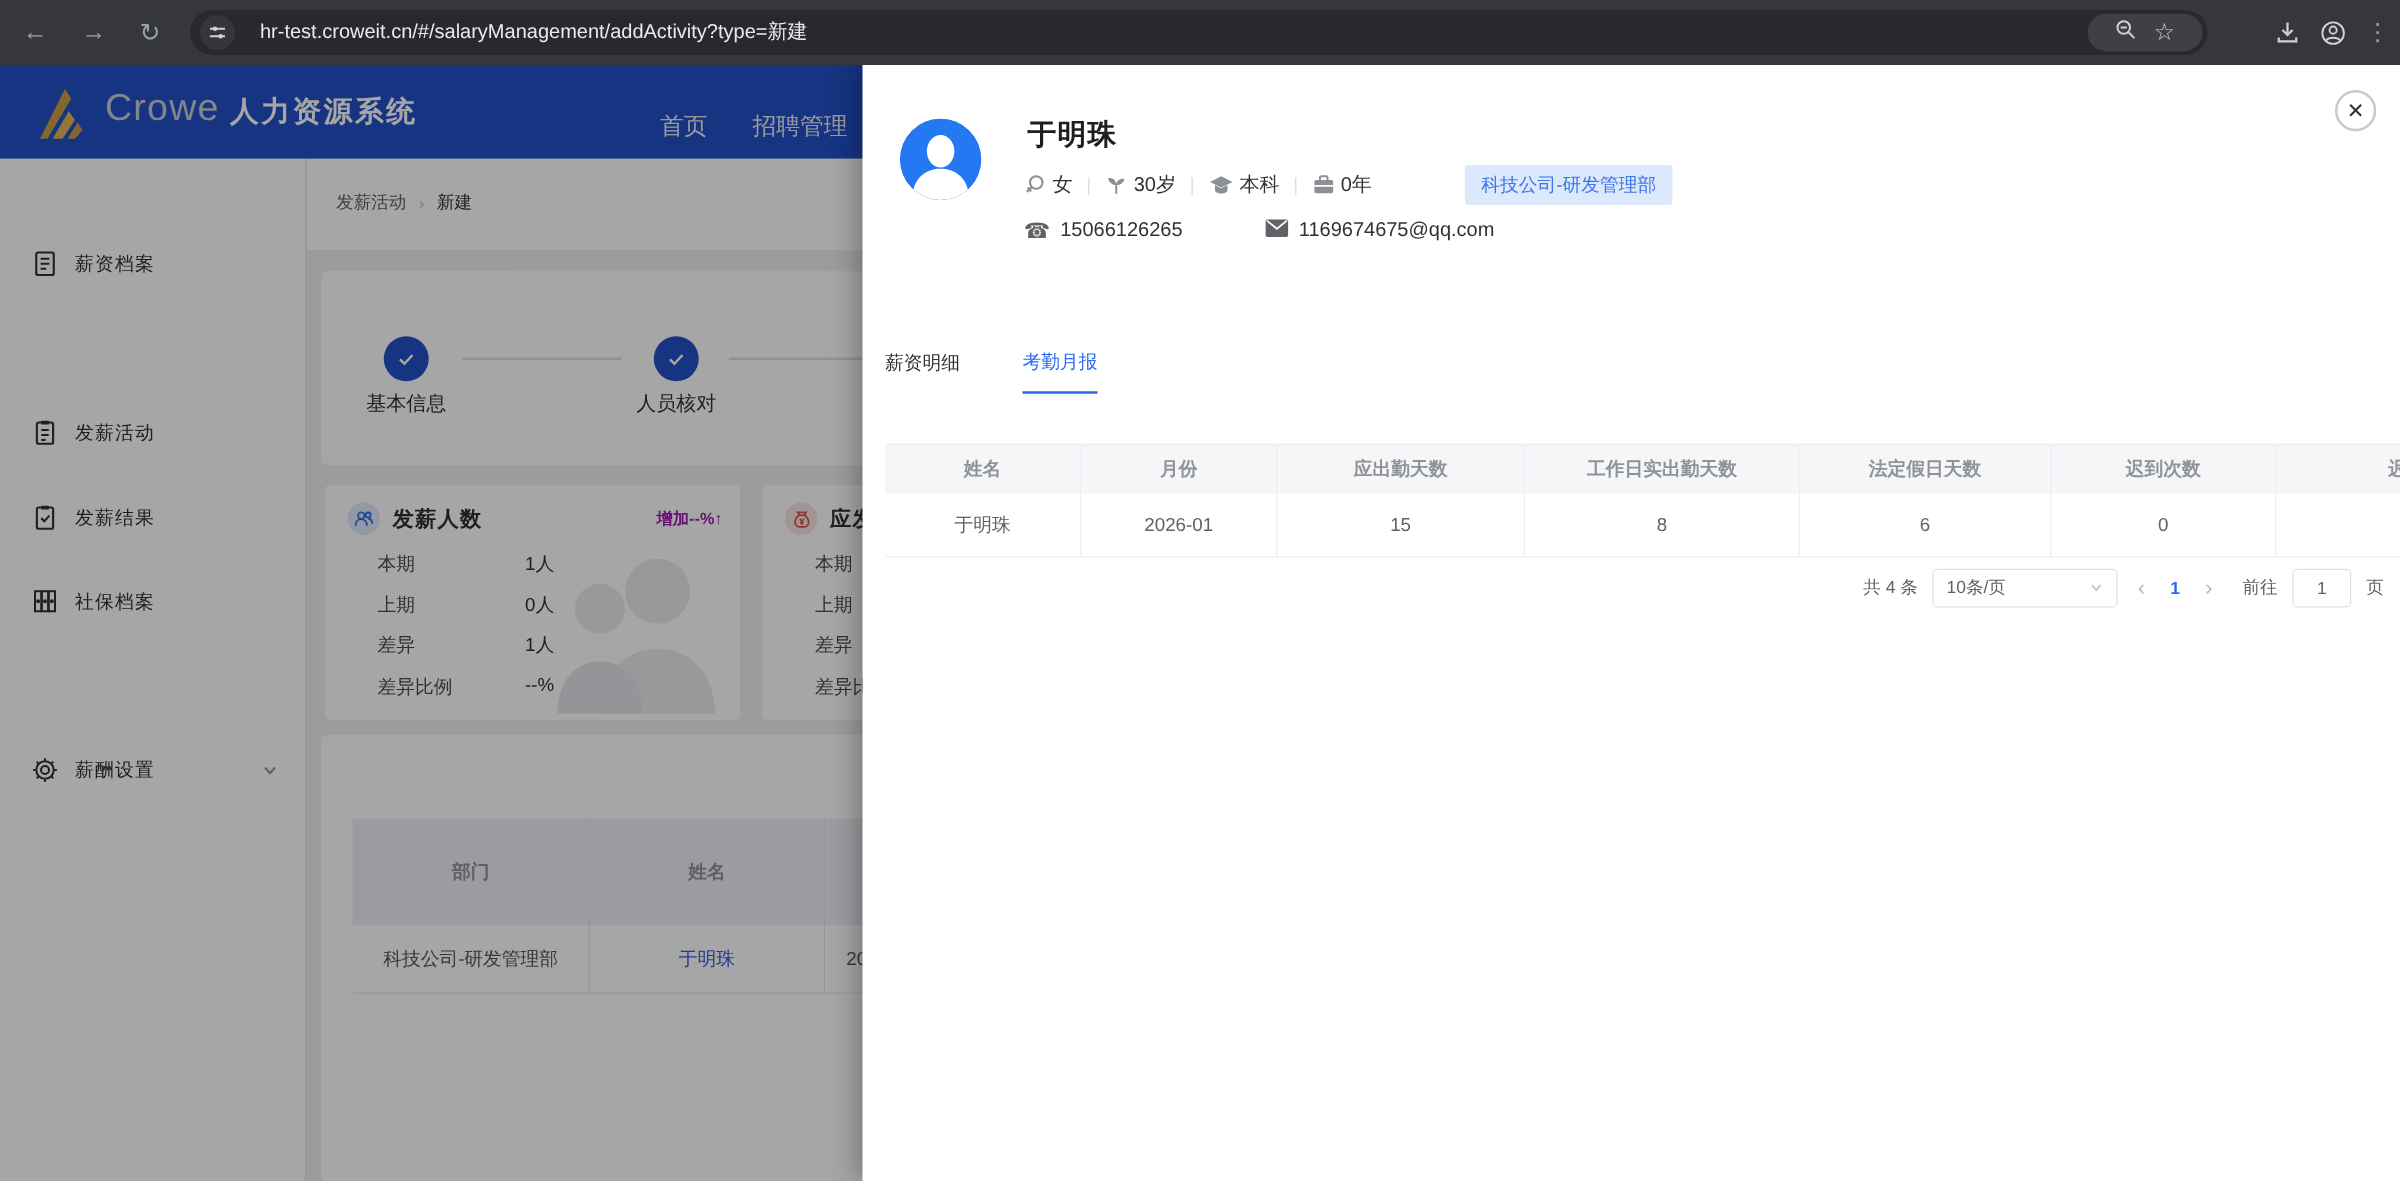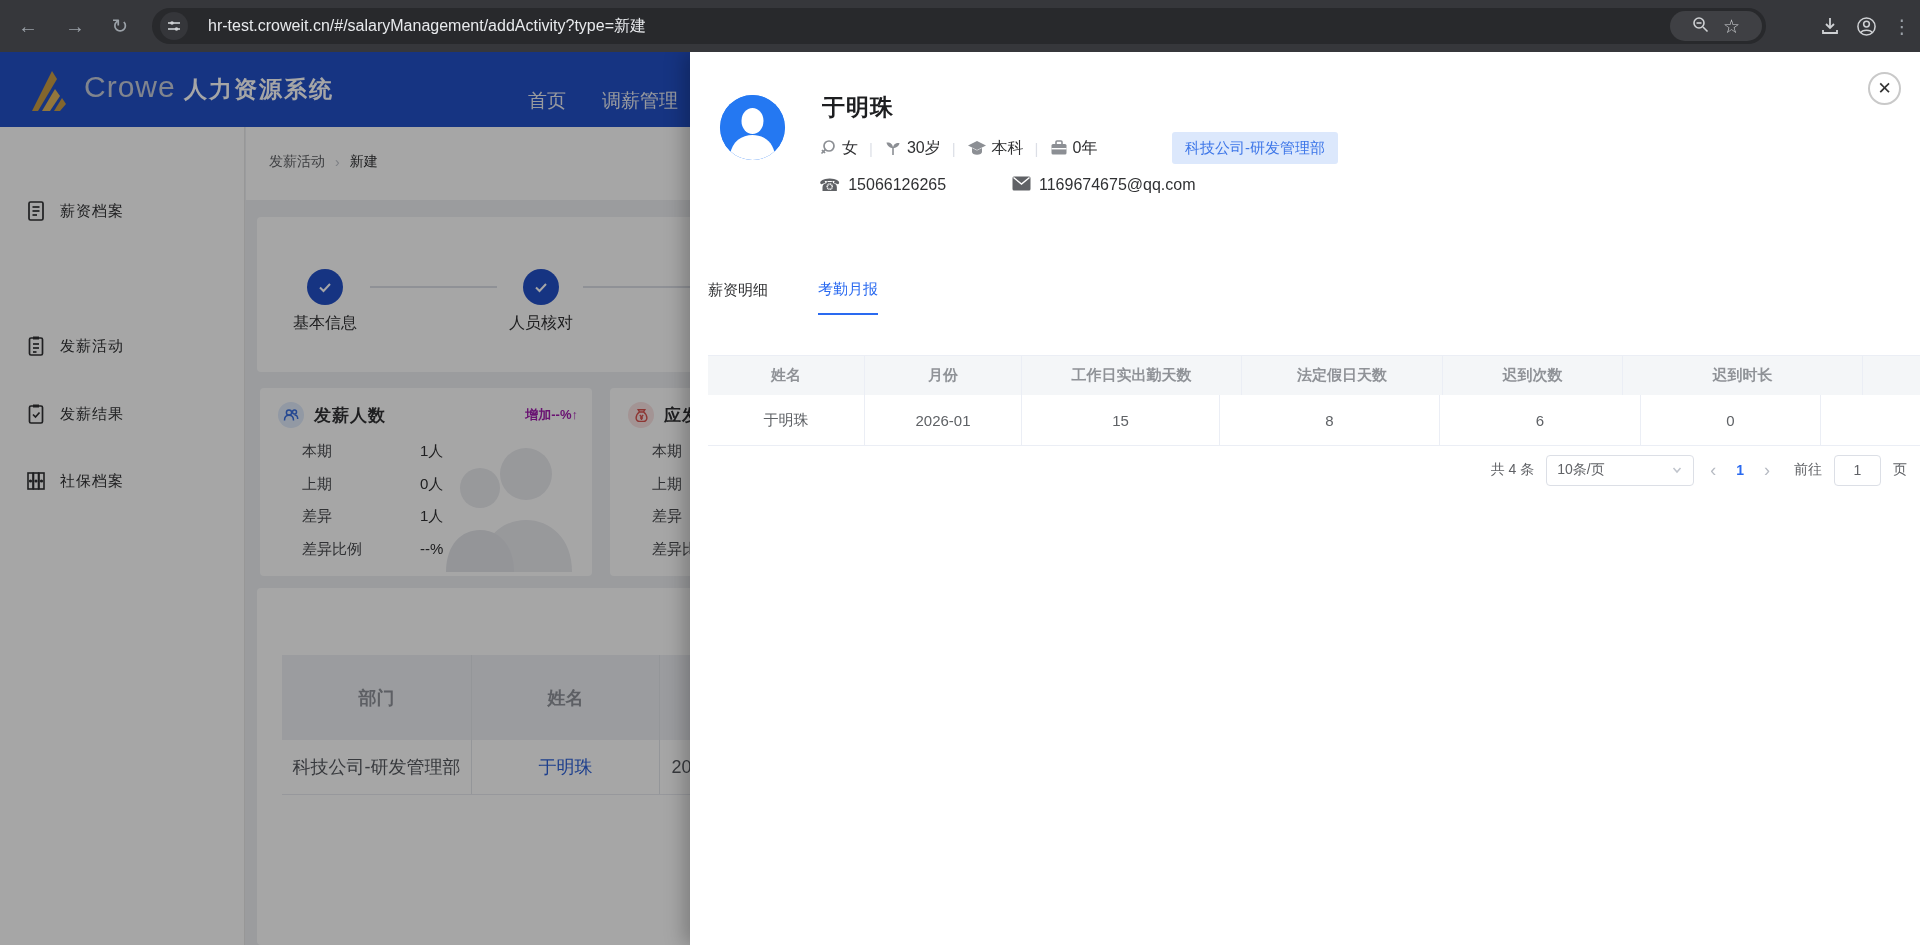--- a/index.html
+++ b/index.html
@@ -53,21 +53,21 @@
   .stat-title { font-size:17px; font-weight:bold; color:#303133; letter-spacing:1px; }
   .stat-badge { position:absolute; right:14px; top:18px; font-size:13px; color:#a21caf; font-weight:bold; }
   .stat-row { position:absolute; left:42px; width:270px; display:flex; font-size:15px; color:#4a4c50; }
   .stat-row .lb { width:118px; } .stat-row .vl { color:#303133; }
   .watermark { position:absolute; right:14px; bottom:0; opacity:1; }
 
   .big-card { left:257px; top:536px; width:1650px; height:357px; }
   .staff-table { position:absolute; left:25px; top:67px; display:flex; flex-direction:column; }
   .st-hrow { display:flex; height:85px; background:#eef0f4; }
   .st-drow { display:flex; height:55px; background:#fff; border-bottom:1px solid #e8eaf0; }
-  .st-cell { display:flex; align-items:center; justify-content:center; font-size:18px; border-right:1px solid #e3e6ec; }
+  .st-cell { display:flex; align-items:center; justify-content:center; font-size:15px; border-right:1px solid #e3e6ec; }
   .st-hrow .st-cell { color:#8f929a; font-weight:bold; }
   .st-drow .st-cell { color:#55585e; }
   .stc0 { width:190px; } .stc1 { width:188px; } .stc2 { width:90px; }
   .link { color:#2e62d9; cursor:pointer; }
 
   .mask { position:absolute; left:0; top:0; width:1920px; height:893px; background:rgba(0,0,0,0.35); z-index:50; }
 
   
   .drawer { position:absolute; left:690px; top:52px; width:1230px; height:893px; background:#ffffff; z-index:100;
             box-shadow:-6px 0 18px rgba(0,0,0,0.25); overflow:hidden; }
@@ -174,21 +174,21 @@
         <svg width="44" height="48" viewBox="0 0 44 48">
           <polygon points="2,46 22,6 27,14 8,46" fill="#c99d45"></polygon>
           <polygon points="12,46 25,24 30,31 20,46" fill="#e0b65c"></polygon>
           <polygon points="24,46 32,33 36,39 30,46" fill="#c99d45"></polygon>
         </svg>
       </div>
       <div class="brand-name">Crowe</div>
       <div class="system-name">人力资源系统</div>
       <div class="top-nav">
         <div class="nav-item">首页</div>
-        <div class="nav-item">调薪管理</div>
+        <div class="nav-item">招聘管理</div>
       </div>
     </div>
 
     <div class="sidebar">
       <div class="side-item" style="top:62px;">
         <span class="s-ico">
           <svg width="24" height="24" viewBox="0 0 24 24">
               <g stroke="#303133" stroke-width="1.7" fill="none">
             <rect x="5" y="3" width="14" height="18" rx="1.5"></rect>
                 <line x1="8.5" y1="8" x2="15.5" y2="8"></line>
@@ -229,20 +229,36 @@
             <rect x="4" y="4" width="5" height="16"></rect>
                 <rect x="9.5" y="4" width="5" height="16"></rect>
                 <rect x="15" y="4" width="5" height="16"></rect>
             <circle cx="6.5" cy="12" r="0.8" fill="#303133"></circle>
                 <circle cx="12" cy="12" r="0.8" fill="#303133"></circle>
                 <circle cx="17.5" cy="12" r="0.8" fill="#303133"></circle>
           </g>
             </svg></span>
         <span class="s-label">社保档案</span>
       </div>
+      <div class="side-item" style="top:467px;">
+        <span class="s-ico">
+          <svg width="24" height="24" viewBox="0 0 24 24">
+              <g stroke="#303133" stroke-width="1.6" fill="none">
+            <circle cx="12" cy="12" r="3.2"></circle>
+            <path d="M12 4.5 v-2 M12 21.5 v-2 M19.5 12 h2 M2.5 12 h2 M17.3 6.7 l1.4-1.4 M5.3 18.7 l1.4-1.4 M17.3 17.3 l1.4,1.4 M5.3 5.3 l1.4,1.4"></path>
+            <circle cx="12" cy="12" r="7"></circle>
+          </g>
+            </svg></span>
+        <span class="s-label">薪酬设置</span>
+        <span class="s-chev">
+          <svg width="14" height="14" viewBox="0 0 14 14">
+              <polyline points="3,5 7,9.5 11,5" stroke="#909399" stroke-width="1.6" fill="none"></polyline>
+            </svg>
+        </span>
+      </div>
     </div>
 
     <div class="crumb-bar">
       <div class="crumbs">
         <span class="crumb-a">发薪活动</span>
         <span class="crumb-sep">›</span>
         <span class="crumb-b">新建</span>
       </div>
     </div>
 
@@ -431,20 +447,21 @@
 
     <div class="tabs">
       <div class="tab">薪资明细</div>
       <div class="tab active">考勤月报</div>
     </div>
 
     <div class="att-table">
       <div class="at-hrow">
         <div class="at-cell ac0">姓名</div>
         <div class="at-cell ac1">月份</div>
+        <div class="at-cell ac2">应出勤天数</div>
         <div class="at-cell ac3">工作日实出勤天数</div>
         <div class="at-cell ac4">法定假日天数</div>
         <div class="at-cell ac5">迟到次数</div>
         <div class="at-cell ac6">迟到时长</div>
       </div>
       <div class="at-drow">
         <div class="at-cell ac0">于明珠</div>
         <div class="at-cell ac1">2026-01</div>
         <div class="at-cell ac2">15</div>
         <div class="at-cell ac3">8</div>

